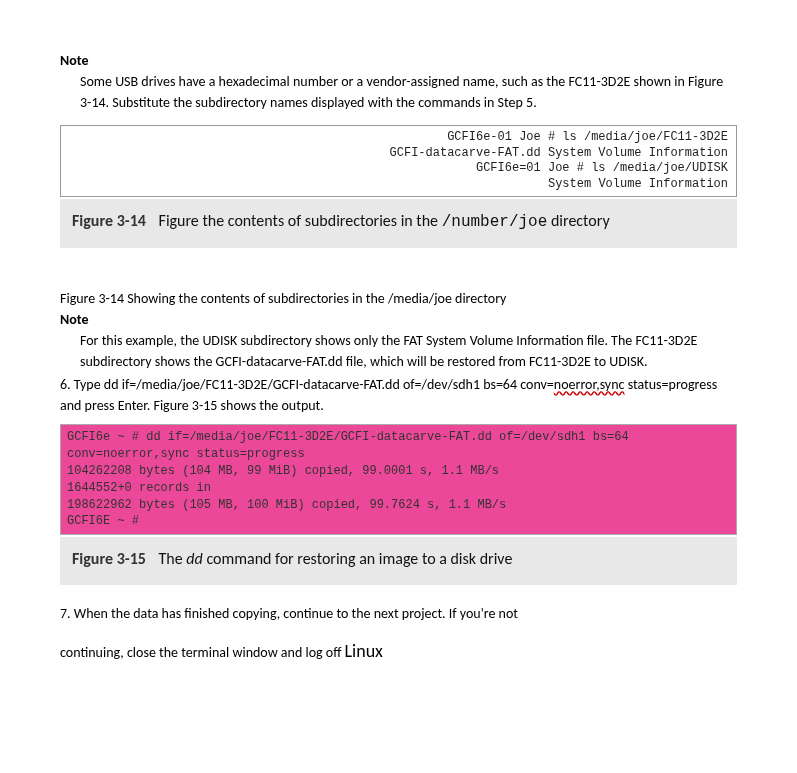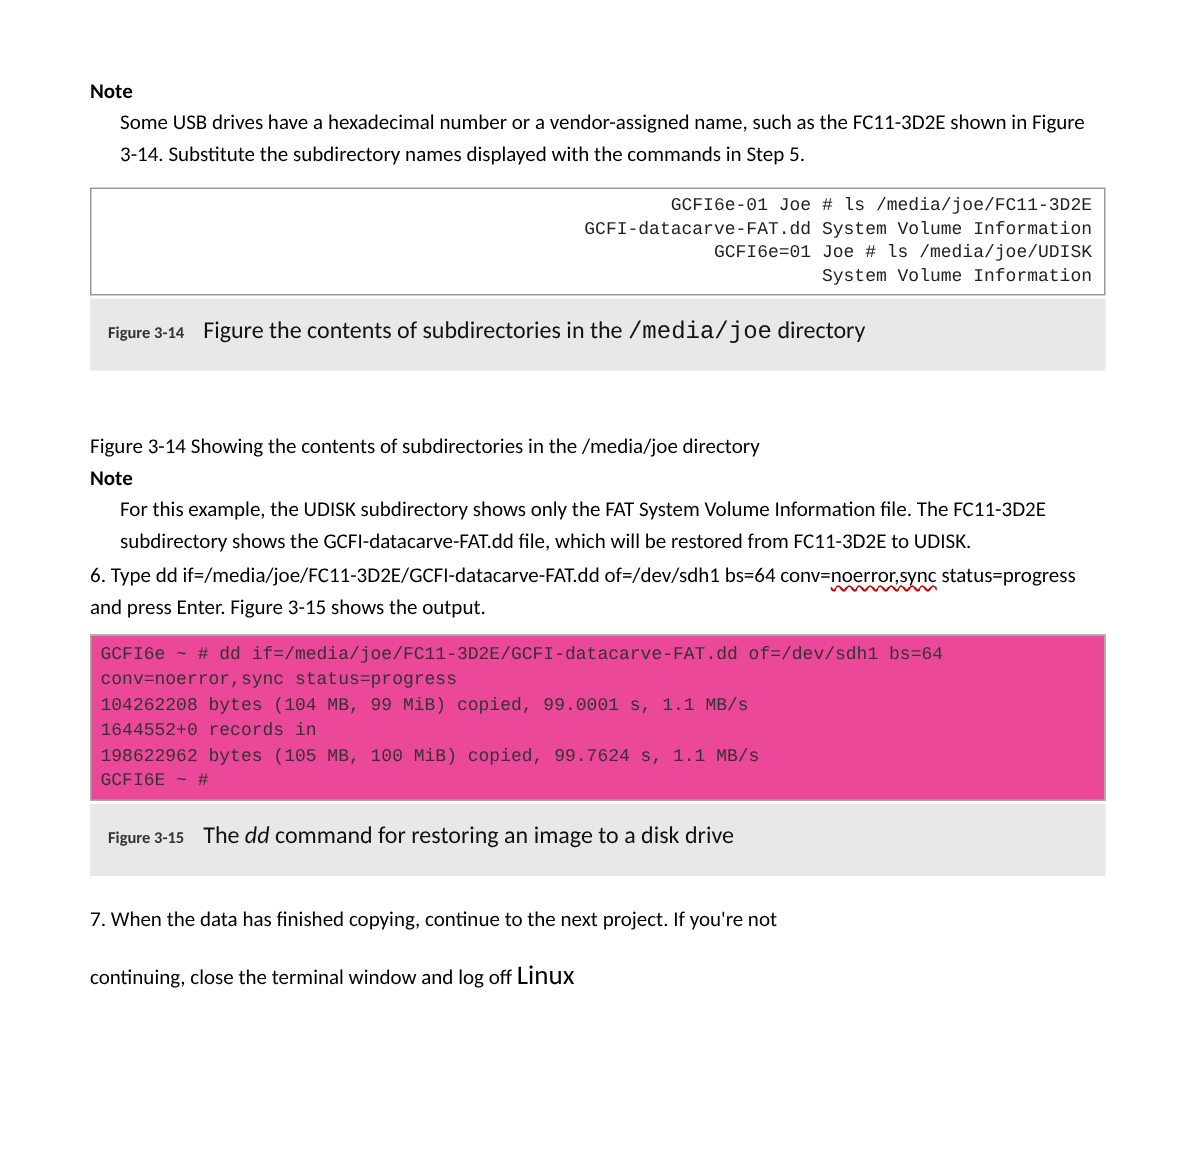--- a/index.html
+++ b/index.html
@@ -25,21 +25,21 @@
       color: #222;
       text-align: right;
     }
     .caption-block {
       background: #e8e8e8;
       padding: 10px 12px 14px 12px;
       margin-top: 2px;
     }
     .caption-block .fig-label {
       font-weight: bold;
-      font-size: 11px;
+      font-size: 16px;
       color: #333;
     }
     .caption-block .fig-text {
       font-size: 16px;
       color: #111;
     }
     .mono { font-family: "Courier New", monospace; }
     .code-box2 {
       border: 1px solid #aaa;
       background: #ec4899;
@@ -69,21 +69,21 @@
 <div class="code-box">
   <div>GCFI6e-01 Joe # ls /media/joe/FC11-3D2E</div>
   <div>GCFI-datacarve-FAT.dd  System Volume Information</div>
   <div>GCFI6e=01 Joe # ls /media/joe/UDISK</div>
   <div>System Volume Information</div>
 </div>
 
 <div class="caption-block">
   <span class="fig-label">Figure 3-14</span>
   &nbsp;&nbsp;
-  <span class="fig-text">Figure the contents of subdirectories in the </span><span class="fig-text mono">/media/joe</span><span class="fig-text"> directory</span>
+  <span class="fig-text">Figure the contents of subdirectories in the </span><span class="fig-text mono">/number/joe</span><span class="fig-text"> directory</span>
 </div>
 
 <div class="spacer"></div>
 
 <div>Figure 3-14 Showing the contents of subdirectories in the /media/joe directory</div>
 
 <div class="note-label">Note</div>
 <div class="bold">For this example, the UDISK subdirectory shows only the FAT System Volume Information file. The FC11-3D2E subdirectory shows the GCFI-datacarve-FAT.dd file, which will be restored from FC11-3D2E to UDISK.</div>
 
 <div class="step">

